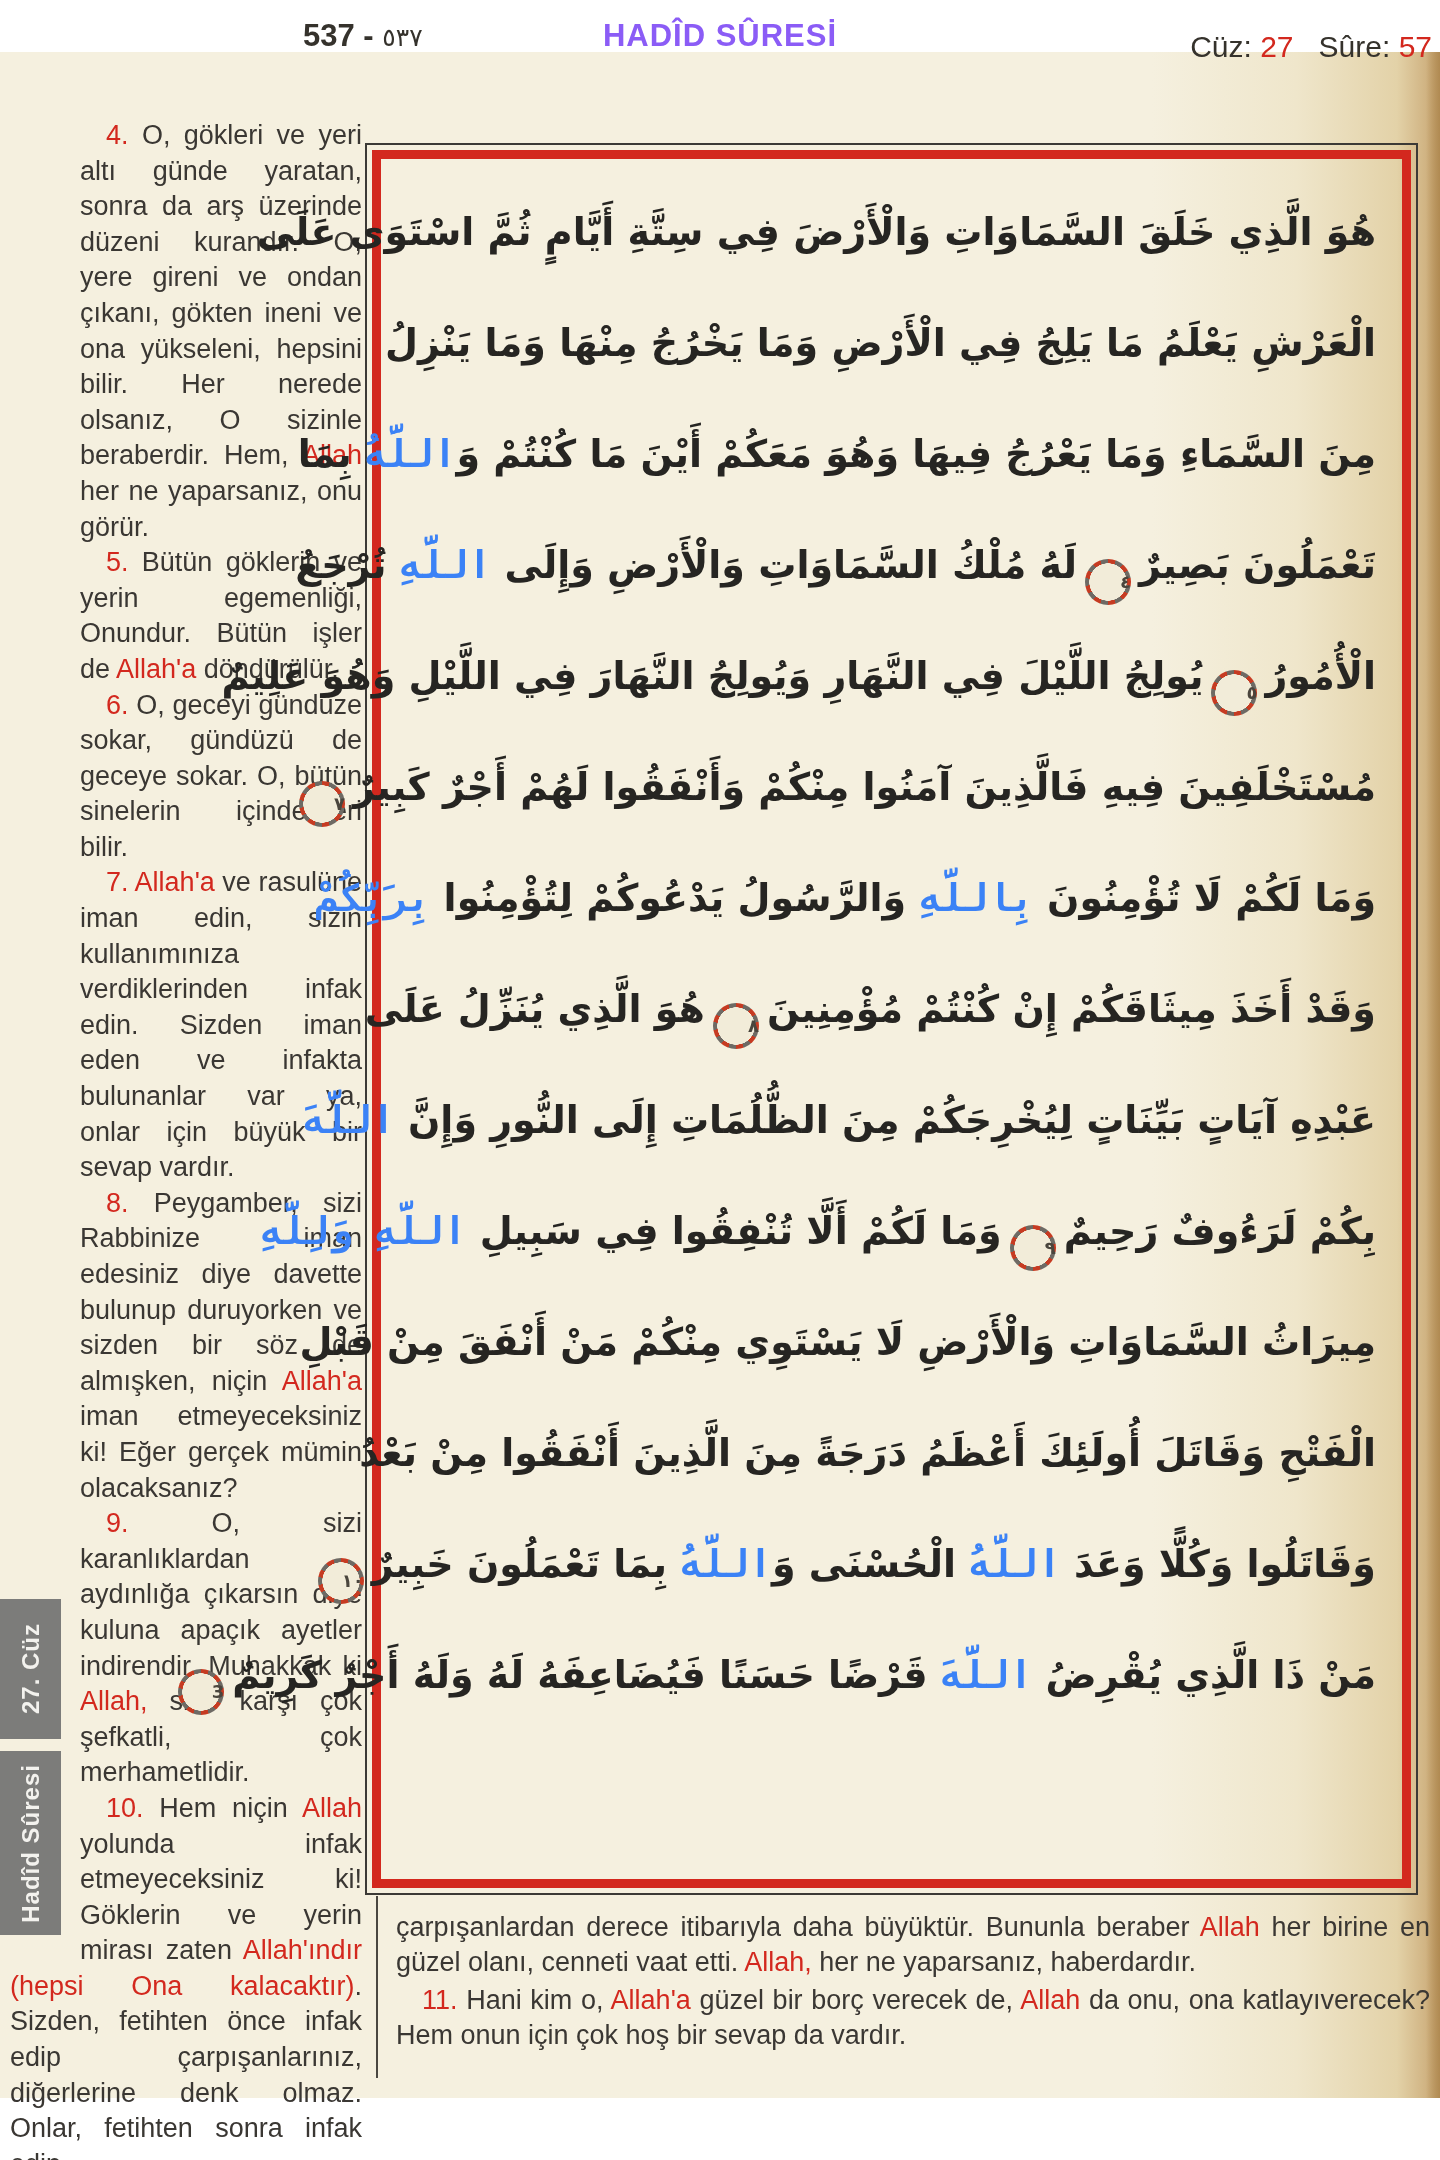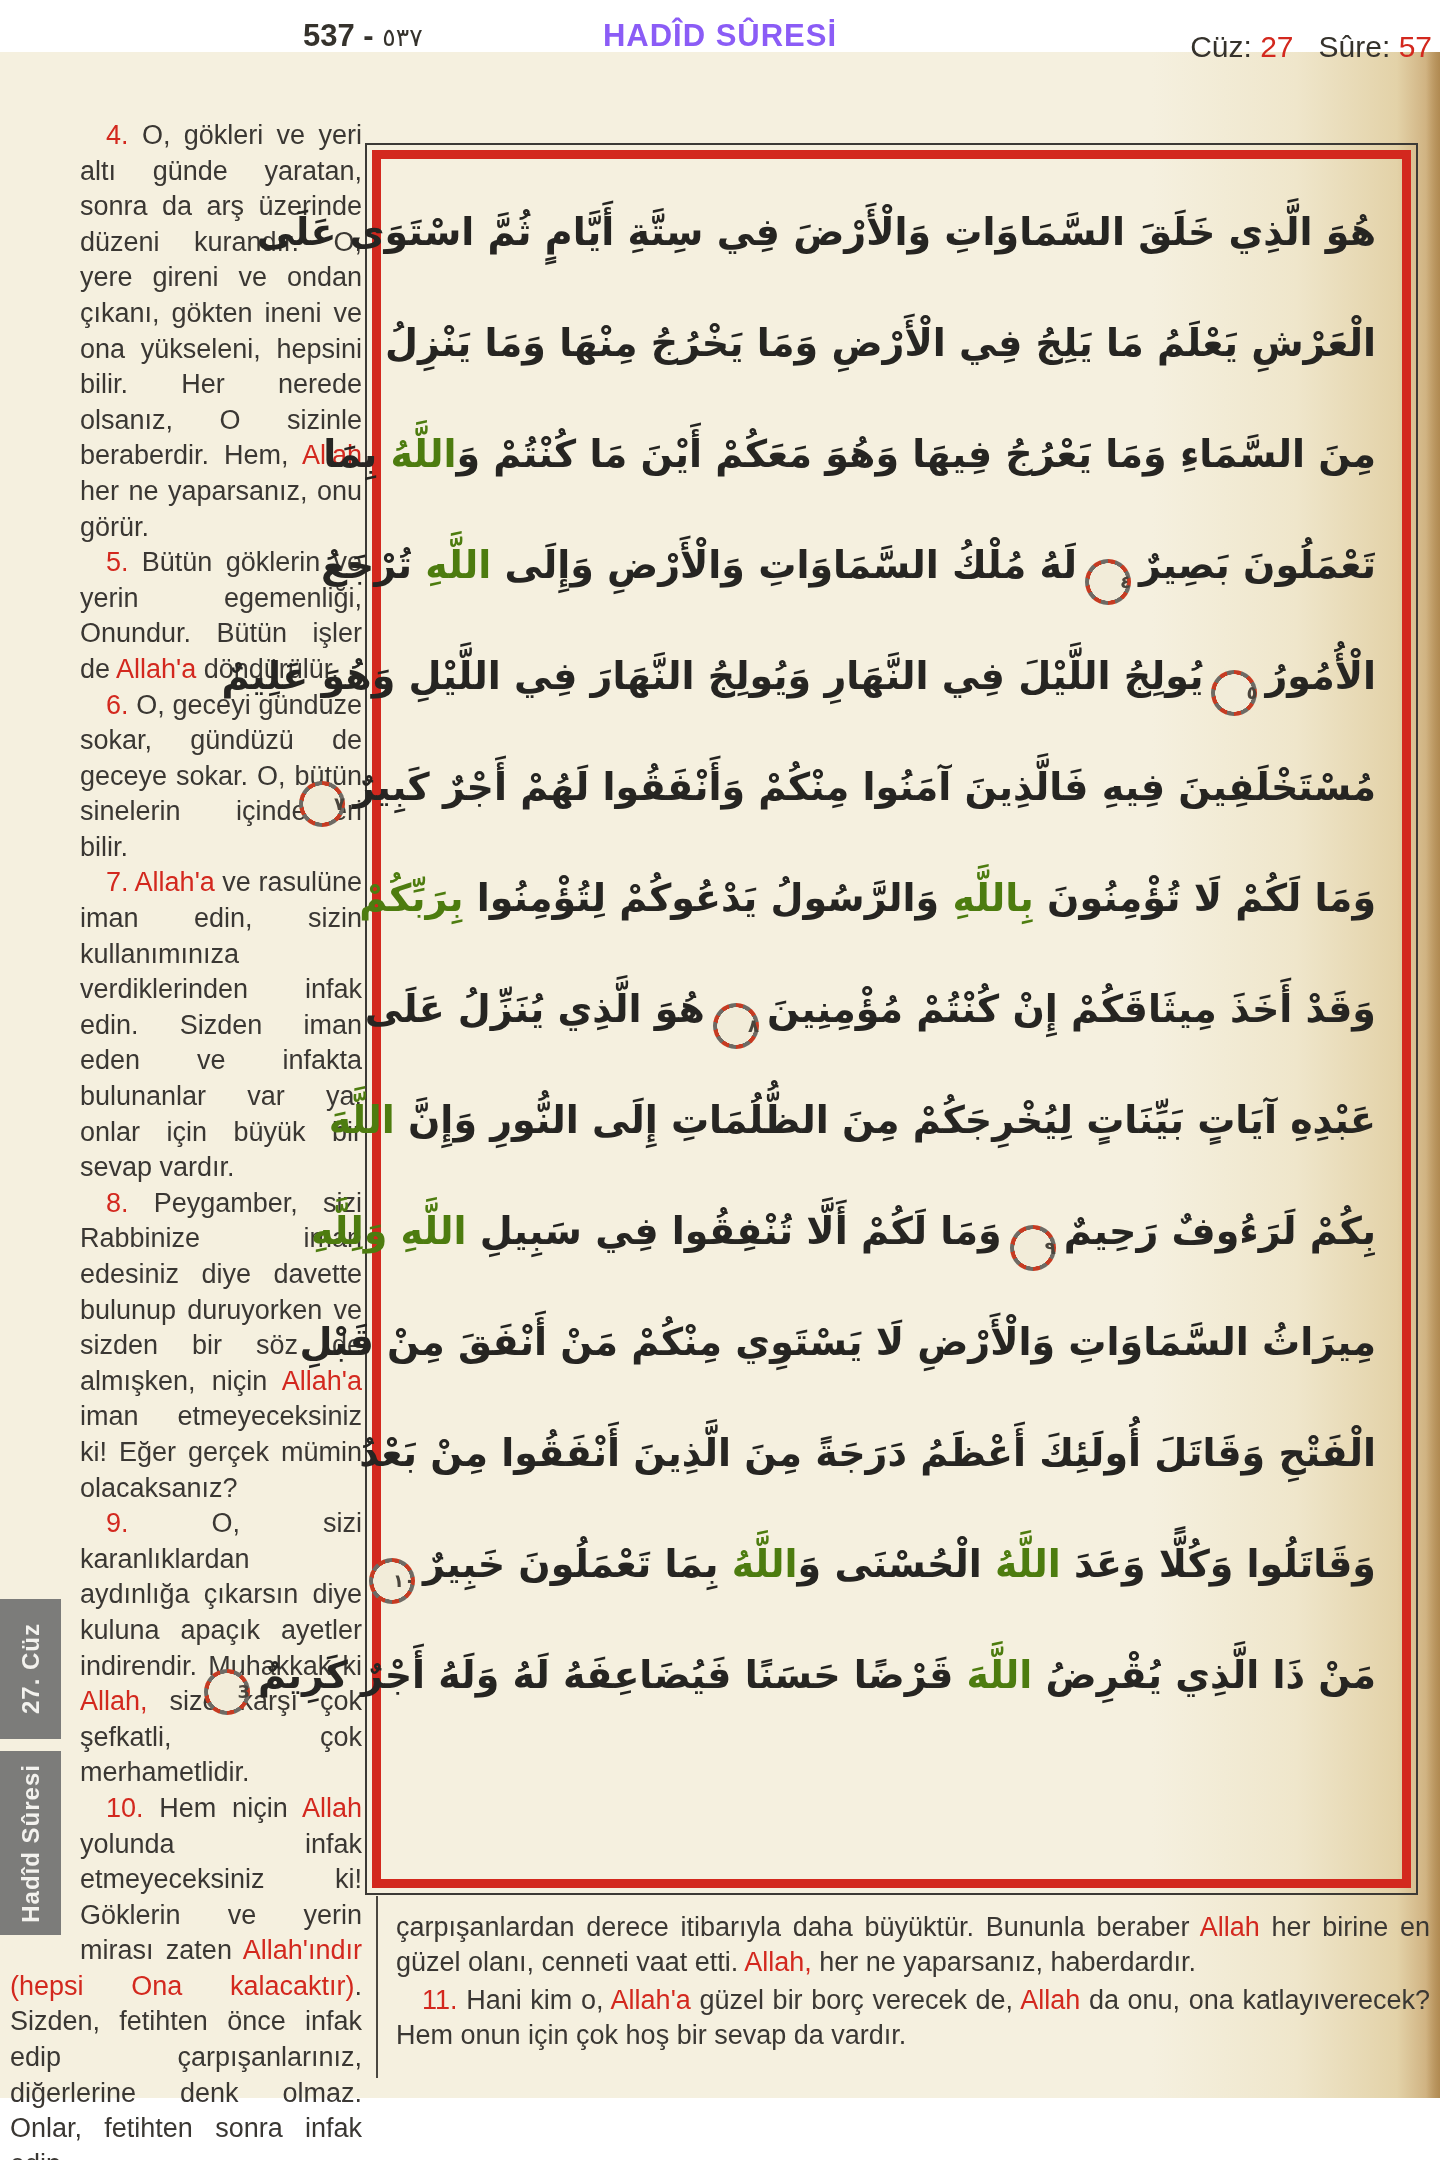--- a/index.html
+++ b/index.html
@@ -25,21 +25,21 @@
   .tab-gap{float:left;width:70px;height:342px;margin-top:1478px;}
 
   
   .frame{position:absolute;left:365px;top:143px;width:1053px;height:1752px;
          border:2px solid #3c3a36;padding:5px;box-sizing:border-box;}
   .frame-inner{width:100%;height:100%;border:9px solid #d3281e;box-sizing:border-box;
                padding:18px 26px 0 26px;}
   .aline{direction:rtl;white-space:nowrap;text-align:justify;text-align-last:justify;
          height:111px;line-height:111px;font-family:"DejaVu Sans",sans-serif;
          font-size:38px;font-weight:bold;color:#262522;}
-  .aline .red{color:#4d7c0f;}
+  .aline .red{color:#3b82f6;font-family:Liberation Mono, monospace;}
   .ayah{display:inline-block;width:46px;height:46px;border-radius:50%;margin:0 8px;
         background:radial-gradient(circle,#f2ecd9 0%,#f2ecd9 57%,rgba(0,0,0,0) 58%),
                    repeating-conic-gradient(#c63b22 0deg 20deg,#6e6a64 20deg 40deg);
         text-align:center;line-height:46px;font-size:18px;font-weight:bold;color:#4a453d;
         vertical-align:-10px;white-space:normal;}
 
   
   .bottom{position:absolute;left:392px;top:1906px;width:1042px;font-size:27px;line-height:34.5px;
           text-align:justify;color:#3a3733;}
   .bottom p{margin:4px;}

